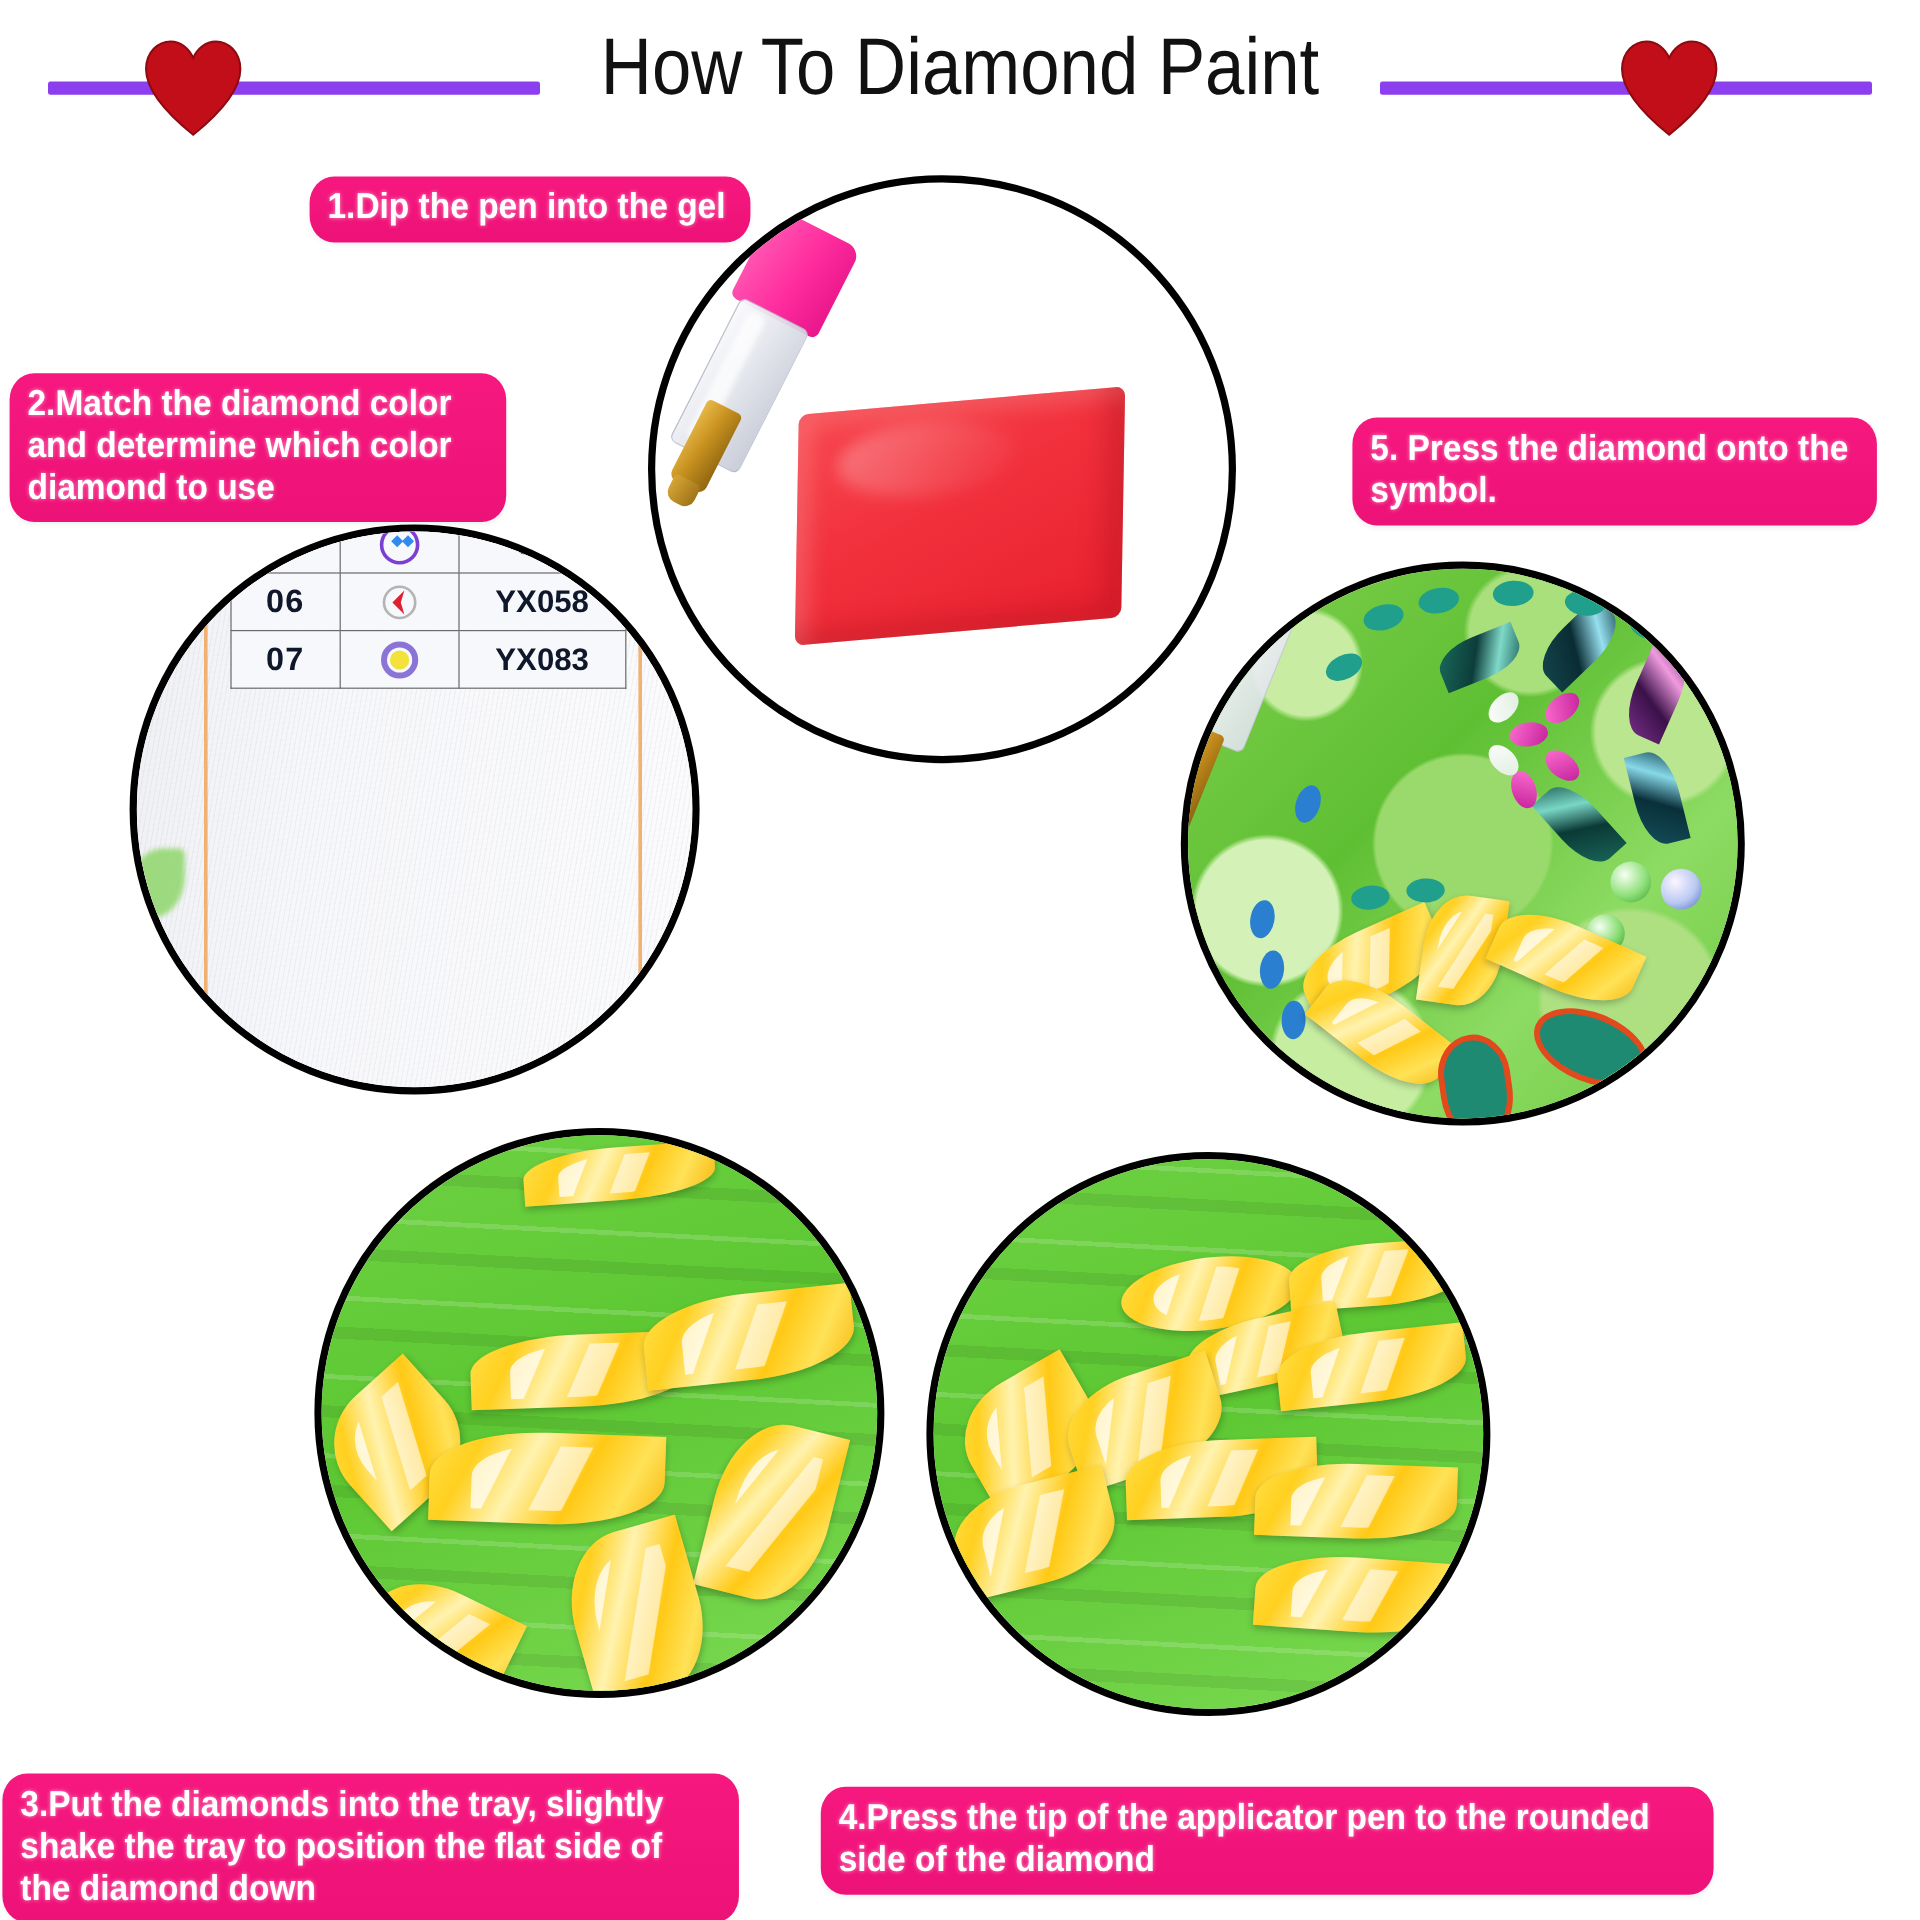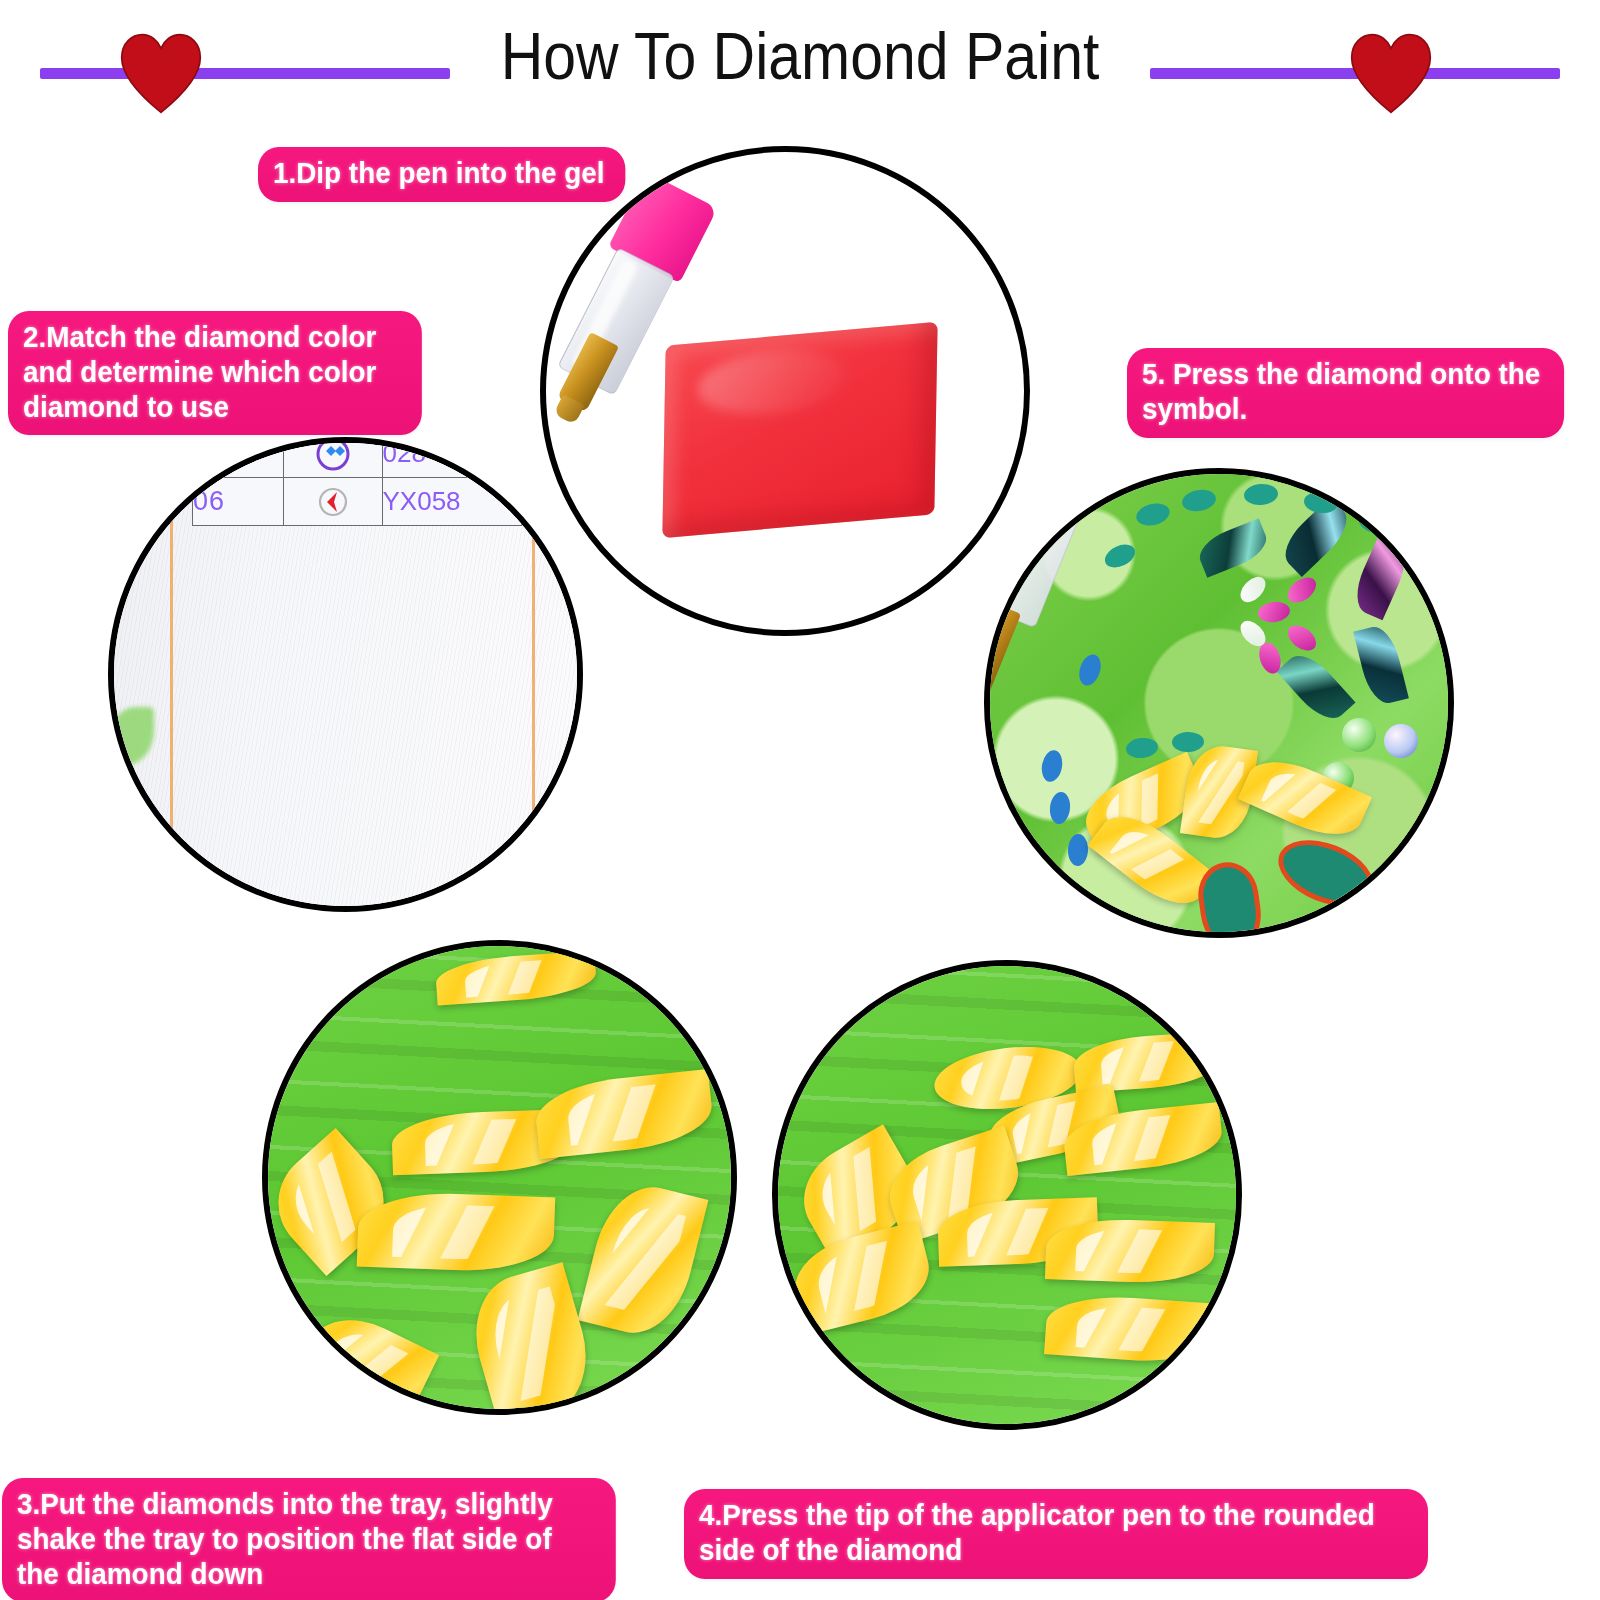--- a/index.html
+++ b/index.html
@@ -134,24 +134,26 @@
   .rule.b{left:418px;}
   .chart-table{
     position:absolute;left:78px;top:-14px;width:330px;
     border-collapse:collapse;
     font-family:"Liberation Sans", sans-serif;
   }
   .chart-table td{
     border:1.6px solid #6a6a6a;
     height:47px;
     padding:0;
+    text-align:center;
     vertical-align:middle;
-    color:#8b5cf6;
+    color:#0f172a;
     font-size:27px;
     background:#f7f8fb;
+    font-weight:bold;
   }
   .chart-table td.c-no{width:84px;letter-spacing:1px;}
   .chart-table td.c-sym{width:92px;}
   .chart-table td.c-code{width:130px;font-size:26px;letter-spacing:0px;}
   .symwrap{display:flex;align-items:center;justify-content:center;height:44px;}
   .symwrap svg{display:block;}
   .leafgreen{position:absolute;left:-6px;top:264px;width:46px;height:58px;
     background:#8fd66a;border-radius:60% 10% 60% 10%;filter:blur(2px);opacity:.85;}
   .leafteal{position:absolute;left:-8px;top:396px;width:40px;height:34px;
     background:#27b39a;border-radius:50%;filter:blur(1px);opacity:.9;}
@@ -295,20 +297,32 @@
             <td class="c-sym">
               <div class="symwrap">
                 <svg width="40" height="40" viewBox="0 0 40 40">
                   <circle cx="20" cy="20" r="13" fill="none" stroke="#B4B4B4" stroke-width="2.2"></circle>
                   <path d="M24 10 L14 20 L24 30 L21 20 Z" fill="#E0202C"></path>
                 </svg>
               </div>
             </td>
             <td class="c-code">YX058</td>
           </tr>
+          <tr>
+            <td class="c-no">07</td>
+            <td class="c-sym">
+              <div class="symwrap">
+                <svg width="40" height="40" viewBox="0 0 40 40">
+                  <circle cx="20" cy="20" r="13" fill="none" stroke="#8B74D6" stroke-width="5"></circle>
+                  <circle cx="20" cy="20" r="8" fill="#F2E23B"></circle>
+                </svg>
+              </div>
+            </td>
+            <td class="c-code">YX083</td>
+          </tr>
         </tbody>
       </table>
     </div>
   </div>
 
   <div class="circle" id="circle-5">
     <div class="inner canvas5">
 
       <div class="gem marq" style="left:212px;top:60px;width:70px;height:36px;transform:rotate(-22deg);background:linear-gradient(120deg,#1a6f5e,#0d3d3a 45%,#7fd9c9 70%,#14564d);"></div>
       <div class="gem marq" style="left:292px;top:48px;width:76px;height:38px;transform:rotate(-44deg);background:linear-gradient(120deg,#14494f,#0a2c33 45%,#96e0ef 72%,#123f46);"></div>

